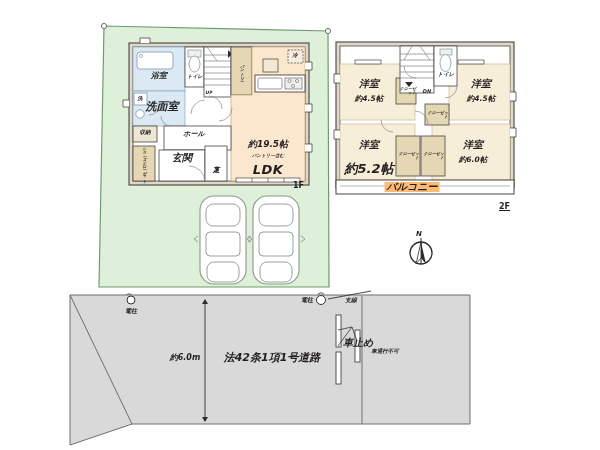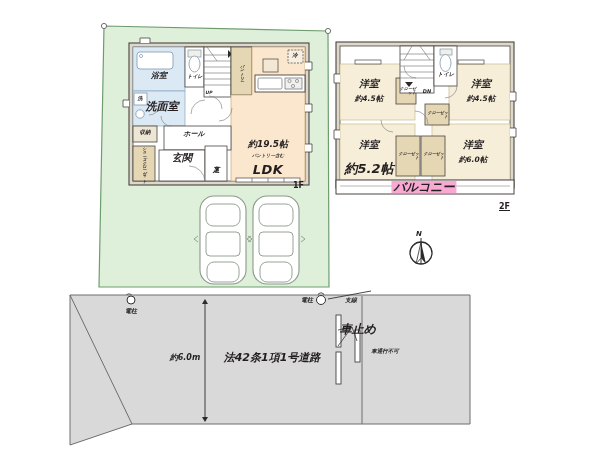--- a/index.html
+++ b/index.html
@@ -247,33 +247,33 @@
 
   <div class="lbl ctr" style="left:406px;top:91px;font-size:4px;font-weight:700;width:20px;white-space:normal;word-break:break-all;line-height:1.05;">クローゼット</div>
   <div class="lbl ctr" style="left:437px;top:114.5px;font-size:4px;font-weight:700;width:22px;white-space:normal;word-break:break-all;line-height:1.05;">クローゼット</div>
   <div class="lbl ctr" style="left:408px;top:156px;font-size:4px;font-weight:700;width:22px;white-space:normal;word-break:break-all;line-height:1.05;">クローゼット</div>
   <div class="lbl ctr" style="left:433px;top:156px;font-size:4px;font-weight:700;width:22px;white-space:normal;word-break:break-all;line-height:1.05;">クローゼット</div>
 
   <div class="lbl ctr" style="left:446px;top:75px;font-size:5.5px;font-weight:700;">トイレ</div>
 
   <div class="lbl ctr" style="left:427px;top:91px;font-size:5px;font-weight:700;">DN</div>
 
-  <div class="lbl ctr" style="left:424px;top:187px;font-size:12px;font-weight:700;background:#f9a8d4;padding:0 2px;">バルコニー</div>
+  <div class="lbl ctr" style="left:412px;top:187px;font-size:10px;font-weight:700;background:#fdba74;padding:0 2px;">バルコニー</div>
 
   <div class="lbl" style="left:499px;top:203px;font-size:8px;font-weight:700;text-decoration:underline;">2F</div>
 
   <div class="lbl ctr" style="left:248px;top:357px;font-size:11px;font-weight:700;margin-left:24px;">法42条1項1号道路</div>
 
   <div class="lbl ctr" style="left:185px;top:358px;font-size:8px;font-weight:700;">約6.0m</div>
 
   <div class="lbl ctr" style="left:131px;top:311px;font-size:6px;font-weight:700;">電柱</div>
 
   <div class="lbl ctr" style="left:307px;top:300px;font-size:6px;font-weight:700;">電柱</div>
 
   <div class="lbl ctr" style="left:351px;top:300px;font-size:6px;font-weight:700;">支線</div>
 
-  <div class="lbl ctr" style="left:358px;top:329px;font-size:12px;font-weight:700;">車止め</div>
+  <div class="lbl ctr" style="left:358px;top:343px;font-size:10px;font-weight:700;">車止め</div>
 
   <div class="lbl ctr" style="left:385px;top:352px;font-size:5.5px;font-weight:700;">車通行不可</div>
 
   <div class="lbl ctr" style="left:419px;top:234px;font-size:7px;font-weight:700;">N</div>
 
 </div>
 
 </body></html>

